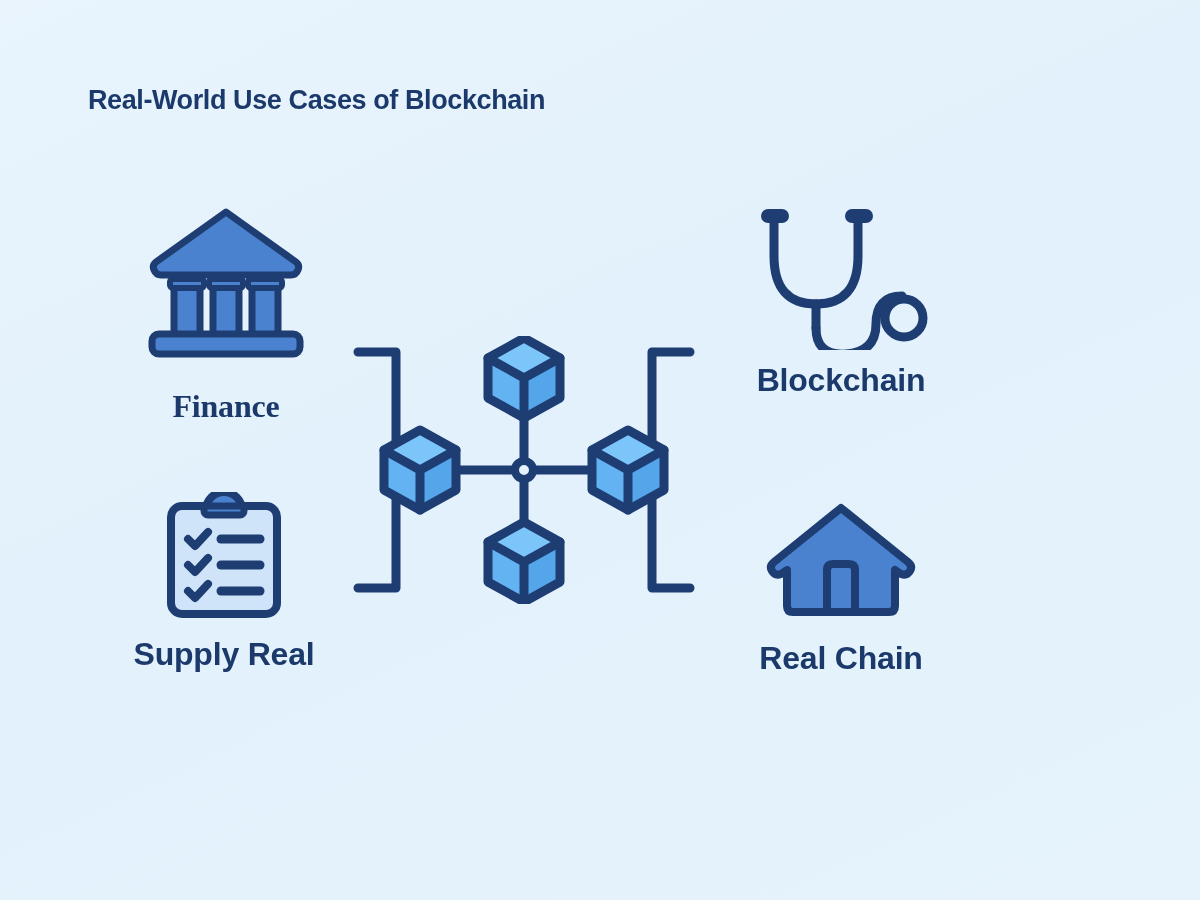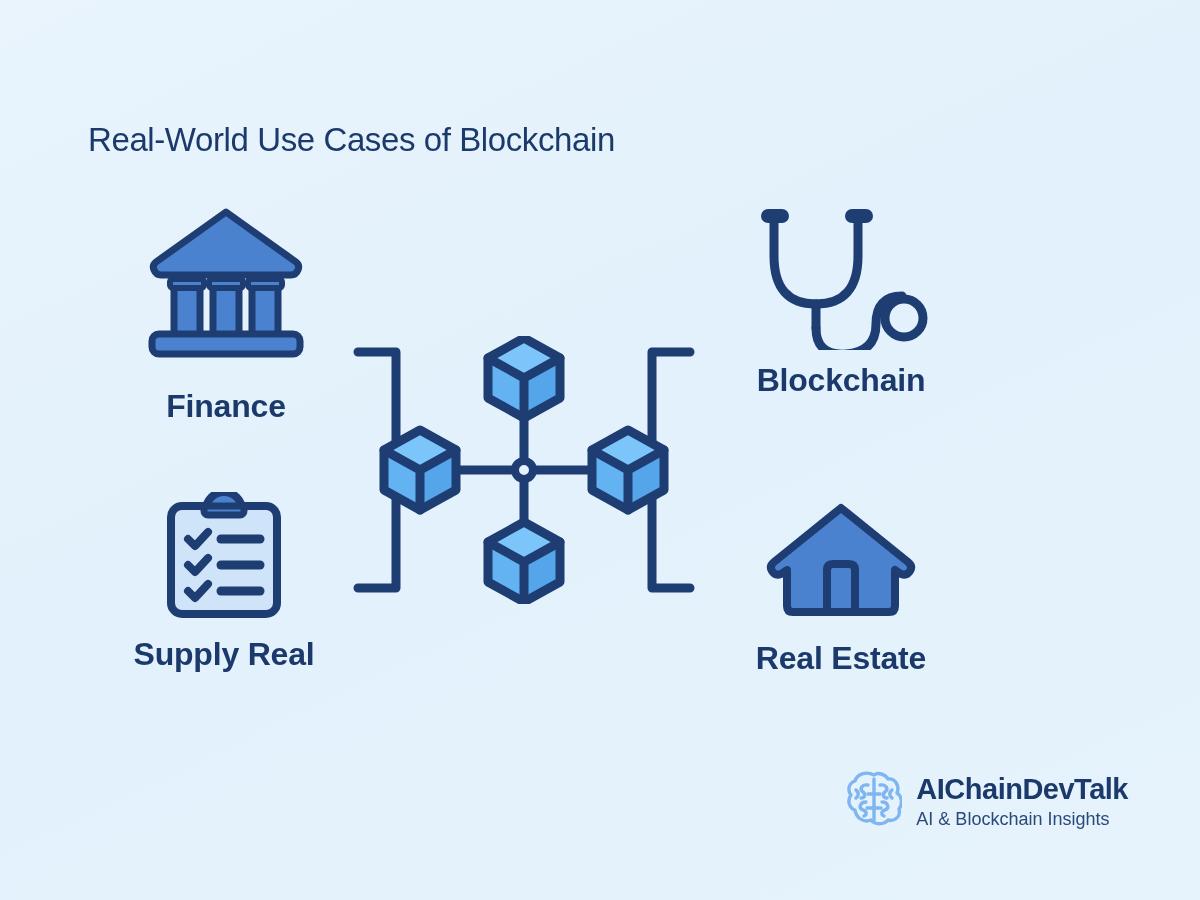--- a/index.html
+++ b/index.html
@@ -20,27 +20,26 @@
     background: #e3f2fc;
     background-image: linear-gradient(155deg, #e9f4fd 0%, #e2f1fb 45%, #e6f3fd 100%);
   }
 
   
   #page-title {
     position: absolute;
     left: 88px;
     top: 86px;
     width: 1000px;
-    font-size: 33px;
-    font-weight: normal;
+    font-size: 27px;
+    font-weight: bold;
     letter-spacing: -0.4px;
     color: #1b3a6b;
     line-height: 1.1;
     white-space: nowrap;
-    margin-top: 36px;
   }
 
   
   .usecase {
     position: absolute;
     display: flex;
     flex-direction: column;
     align-items: center;
   }
   .usecase .icon-wrap {
@@ -134,21 +133,21 @@
 
         <rect x="10" y="146" width="140" height="0" fill="none"></rect>
         <rect x="8" y="144" width="144" height="0" fill="none"></rect>
       </svg>
     </div>
     <div style="position:absolute; left:0; top:129px; width:244px; display:flex; justify-content:center;">
       <svg width="160" height="30" viewBox="0 0 160 30">
         <rect x="6" y="5" width="148" height="20" rx="7" fill="#4a82cf" stroke="#1e3d73" stroke-width="7" stroke-linejoin="round"></rect>
       </svg>
     </div>
-    <div class="label" style="margin-top:38px;">Finance</div>
+    <div class="label" style="margin-top:38px;font-family:Liberation Serif, serif;">Finance</div>
   </div>
 
   <div class="usecase" id="uc-healthcare">
     <div class="icon-wrap">
       <svg width="175" height="150" viewBox="0 0 175 150">
         <g fill="none" stroke="#1e3d73" stroke-width="9" stroke-linecap="round" stroke-linejoin="round">
 
           <path d="M20 18 L20 56 Q20 104 62 104"></path>
 
           <path d="M104 18 L104 56 Q104 104 62 104"></path>
@@ -208,21 +207,21 @@
                  L27 114
                  Q21 114 21 108
                  L21 72
                  L15 76
                  Q9 78 6 73
                  Q3 68 8 64 Z" fill="#4a82cf" stroke="#1e3d73" stroke-width="8" stroke-linejoin="round"></path>
 
         <path d="M61 114 L61 72 Q61 66 67 66 L83 66 Q89 66 89 72 L89 114" fill="none" stroke="#1e3d73" stroke-width="8" stroke-linejoin="round"></path>
       </svg>
     </div>
-    <div class="label" style="margin-top:20px;">Real Estate</div>
+    <div class="label" style="margin-top:20px;">Real Chain</div>
   </div>
 
   <div id="blockchain-diagram">
     <svg width="344" height="268" viewBox="0 0 344 268">
       <defs>
         <g id="cubeShape">
 
           <path d="M0 -40 L36 -20 L0 0 L-36 -20 Z" fill="#7cc5fa"></path>
 
           <path d="M-36 -20 L0 0 L0 40 L-36 20 Z" fill="#63b2f2"></path>
@@ -266,48 +265,14 @@
         <use href="#cubeShape"></use>
       </g>
       <g transform="translate(276,134)">
         <use href="#cubeShape"></use>
       </g>
 
       <circle cx="172" cy="134" r="9" fill="#e3f2fc" stroke="#1e3d73" stroke-width="8"></circle>
     </svg>
   </div>
 
-  <div id="brand-logo">
-    <svg width="56" height="62" viewBox="0 0 56 62">
-      <g fill="none" stroke="#7fb6ef" stroke-width="3.4" stroke-linecap="round" stroke-linejoin="round">
-
-        <path d="M28 5
-                 C20 1 11 4 9 11
-                 C3 13 1 20 5 25
-                 C1 30 3 38 9 40
-                 C10 48 18 53 25 50
-                 C29 55 38 55 42 50
-                 C49 52 55 46 53 39
-                 C57 34 56 26 51 23
-                 C54 16 49 8 42 9
-                 C39 4 32 2 28 5 Z"></path>
-
-        <path d="M28 9 L28 50"></path>
-
-        <path d="M22 15 C16 14 13 19 17 22 C20 24 19 28 15 28"></path>
-        <path d="M20 32 C14 32 12 38 17 40 C21 41 21 45 18 46"></path>
-        <path d="M10 20 C13 22 13 26 10 28"></path>
-
-        <path d="M34 15 C40 14 43 19 39 22 C36 24 37 28 41 28"></path>
-        <path d="M36 32 C42 32 44 38 39 40 C35 41 35 45 38 46"></path>
-        <path d="M46 20 C43 22 43 26 46 28"></path>
-
-        <path d="M22 24 L34 24"></path>
-        <path d="M21 38 L35 38"></path>
-      </g>
-    </svg>
-    <div class="logo-text">
-      <div id="brand-name">AIChainDevTalk</div>
-      <div id="brand-tagline">AI &amp; Blockchain Insights</div>
-    </div>
-  </div>
 
 </div>
 
 </body></html>

